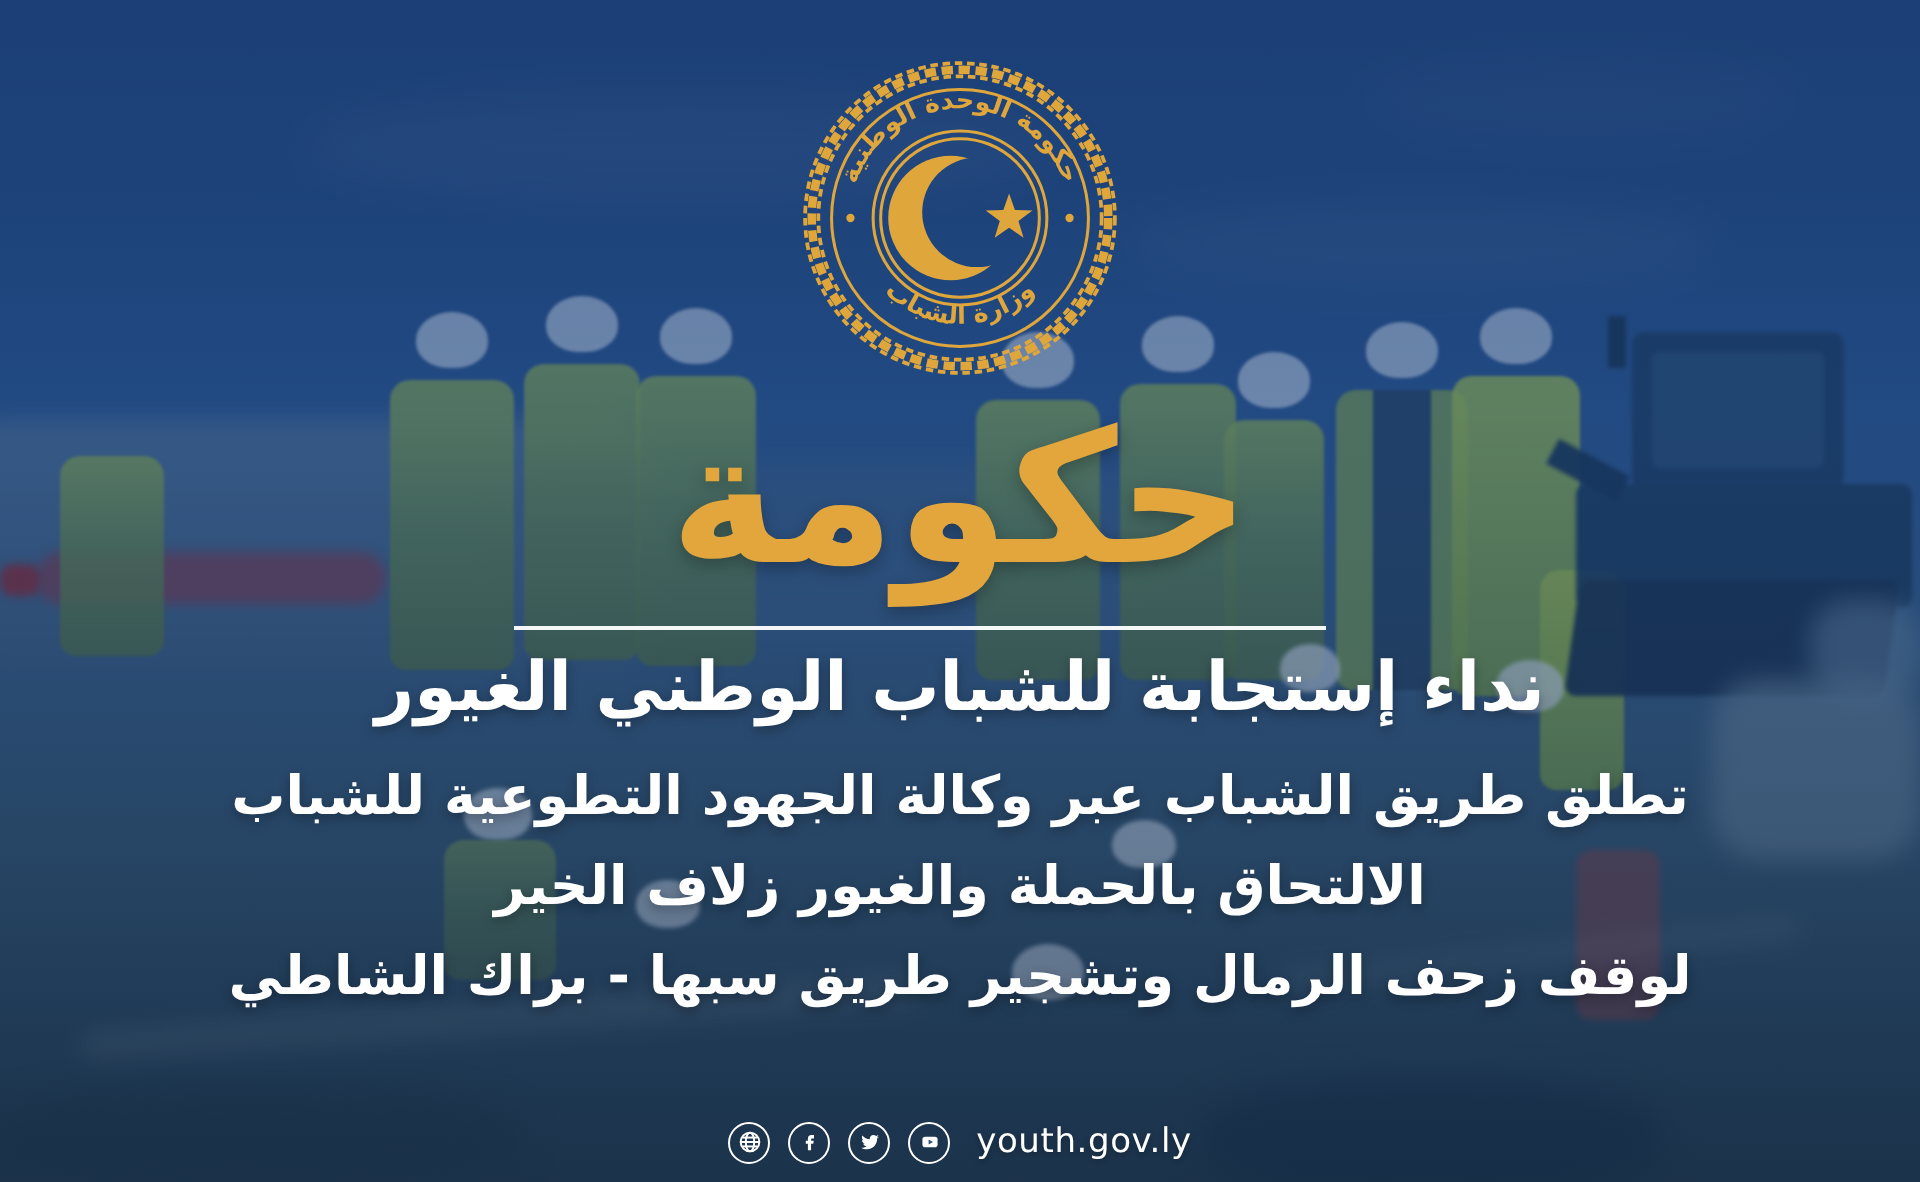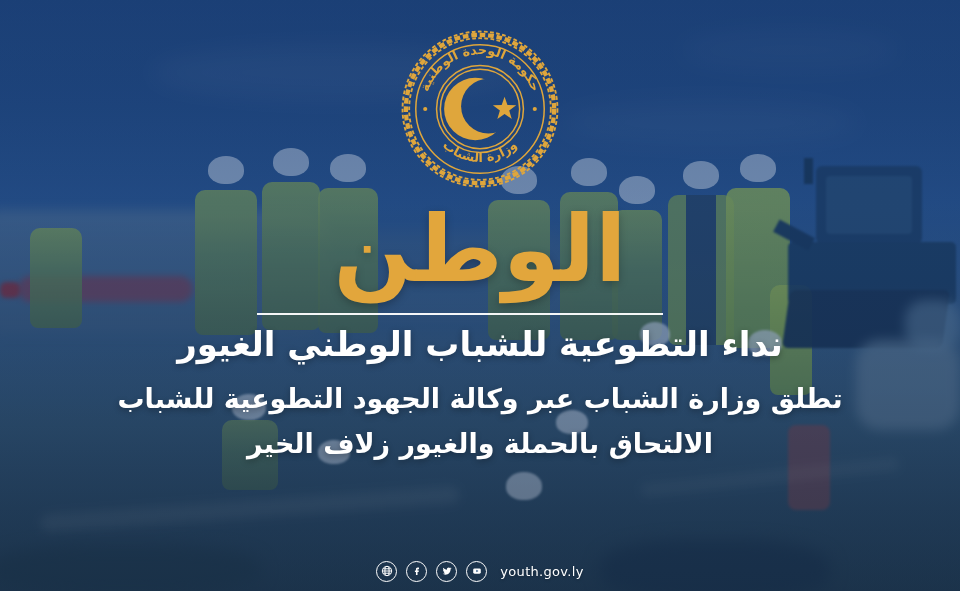--- a/index.html
+++ b/index.html
@@ -51,21 +51,21 @@
   .divider{position:absolute;left:257px;top:313px;width:406px;height:2px;background:#ffffff;opacity:.95;}
   .title{position:absolute;left:0;right:0;top:318px;line-height:52px;text-align:center;direction:rtl;
     font-size:34px;font-weight:700;color:#ffffff;text-shadow:0 2px 6px rgba(0,0,0,.3);}
   .lines{position:absolute;left:0;right:0;top:376px;text-align:center;direction:rtl;
     font-size:27px;font-weight:700;color:#ffffff;text-shadow:0 2px 6px rgba(0,0,0,.3);}
   .lines div{line-height:45px;}
   .footer{position:absolute;left:0;right:0;top:556px;height:30px;display:flex;align-items:center;justify-content:center;gap:9px;}
   .icon-circle{width:21px;height:21px;border:1.6px solid #ffffff;border-radius:50%;
     display:flex;align-items:center;justify-content:center;box-sizing:border-box;}
   .icon-circle svg{display:block;}
-  .site{color:#ffffff;font-size:13px;letter-spacing:.3px;margin-left:4px;text-shadow:0 1px 3px rgba(0,0,0,.3);}
+  .site{color:#ffffff;font-size:17px;letter-spacing:.3px;margin-left:4px;text-shadow:0 1px 3px rgba(0,0,0,.3);}
 </style>
 </head>
 <body>
 
 <div class="canvas">
 
   <div class="bg">
     <div class="cloud" style="left:150px;top:45px;width:380px;height:55px;"></div>
     <div class="cloud" style="left:560px;top:100px;width:300px;height:45px;opacity:.8;"></div>
     <div class="cloud" style="left:680px;top:30px;width:220px;height:40px;opacity:.7;"></div>
@@ -168,26 +168,27 @@
       </text>
       <text font-size="13.5" text-anchor="middle">
         <textPath href="#arcBottom" startOffset="50%">وزارة الشباب</textPath>
       </text>
       <g>
         <circle cx="85" cy="90" r="33" mask="url(#cresMask)" fill="#DFA63C"></circle>
         <path d="M116,77 L119.06,85.79 L128.36,85.98 L120.95,91.61 L123.64,100.52 L116,95.2 L108.36,100.52 L111.05,91.61 L103.64,85.98 L112.94,85.79 Z" fill="#DFA63C"></path>
       </g>
     </svg>
 
-    <div class="urgent">الوطن</div>
+    <div class="urgent">حكومة</div>
     <div class="divider"></div>
-    <div class="title">نداء التطوعية للشباب الوطني الغيور</div>
+    <div class="title">نداء إستجابة للشباب الوطني الغيور</div>
     <div class="lines">
-      <div>تطلق وزارة الشباب عبر وكالة الجهود التطوعية للشباب</div>
+      <div>تطلق طريق الشباب عبر وكالة الجهود التطوعية للشباب</div>
       <div>الالتحاق بالحملة والغيور زلاف الخير</div>
+      <div>لوقف زحف الرمال وتشجير طريق سبها - براك الشاطي</div>
     </div>
 
     <div class="footer">
       <span class="icon-circle">
         <svg width="14" height="14" viewBox="0 0 24 24" fill="none" stroke="#ffffff" stroke-width="1.7">
           <circle cx="12" cy="12" r="8"></circle>
           <ellipse cx="12" cy="12" rx="3.6" ry="8"></ellipse>
           <line x1="4.3" y1="12" x2="19.7" y2="12"></line>
           <line x1="5.6" y1="8.2" x2="18.4" y2="8.2"></line>
           <line x1="5.6" y1="15.8" x2="18.4" y2="15.8"></line>

